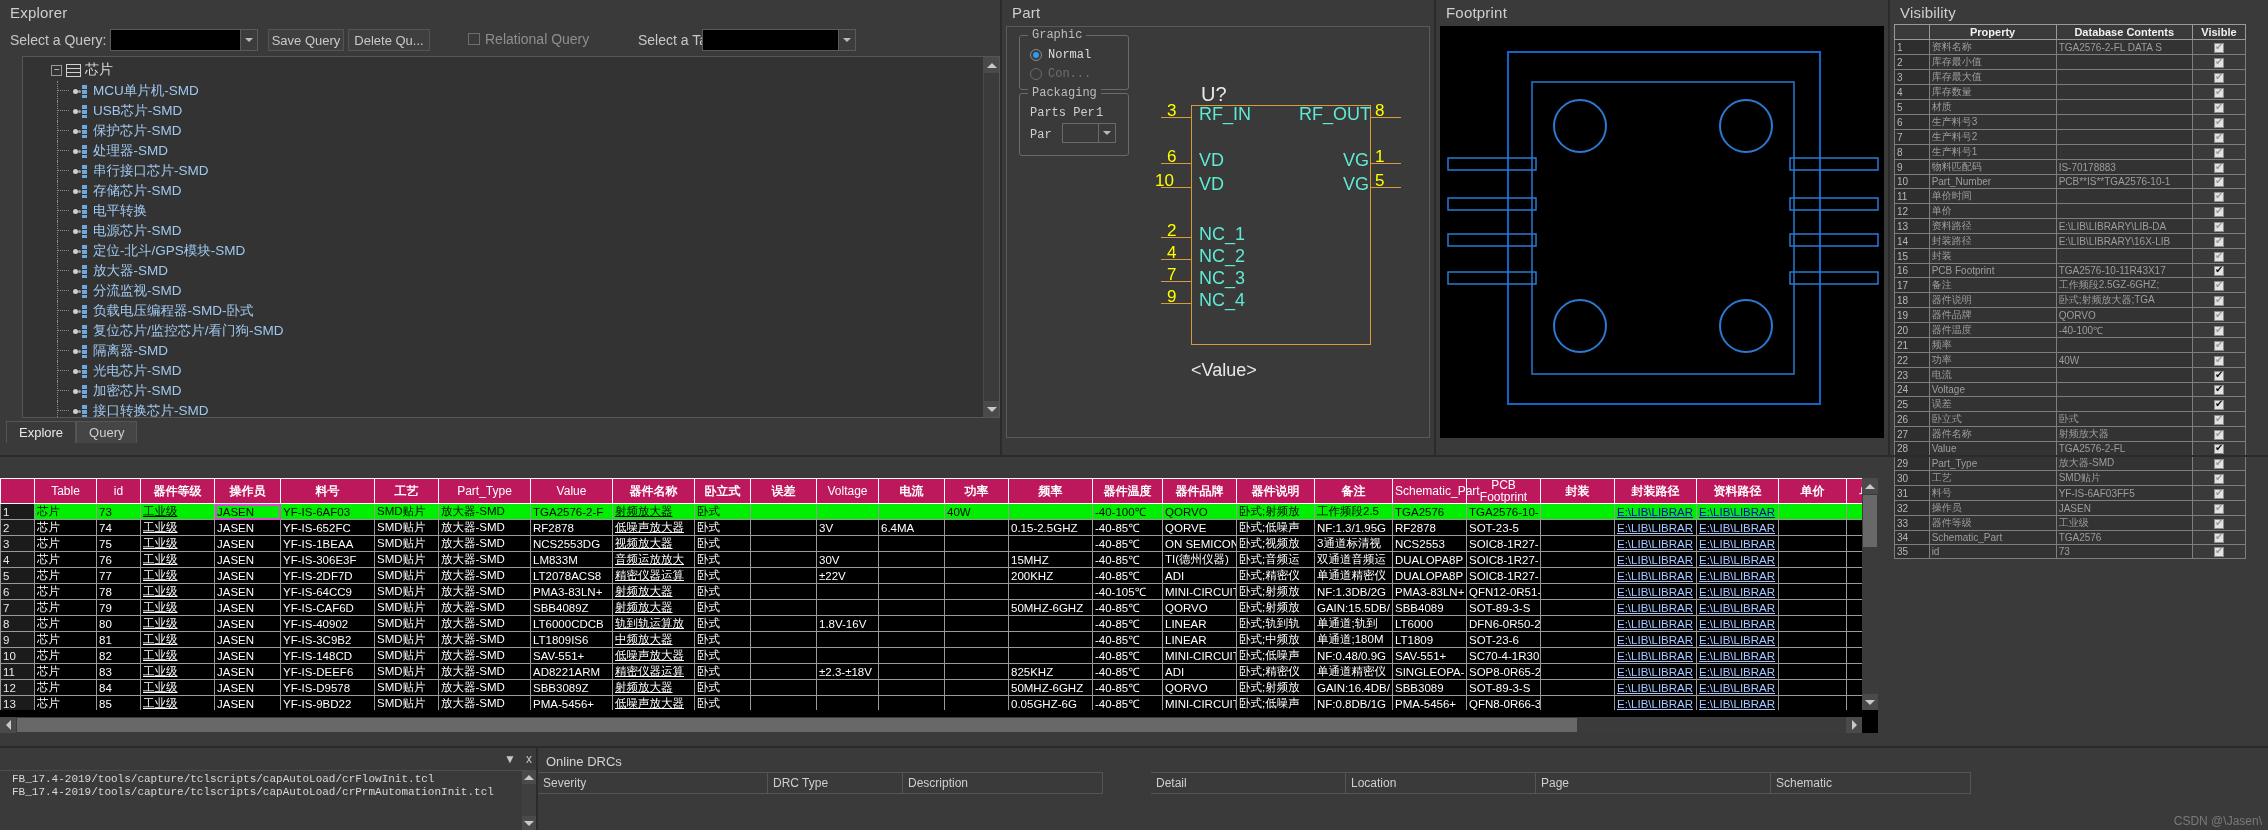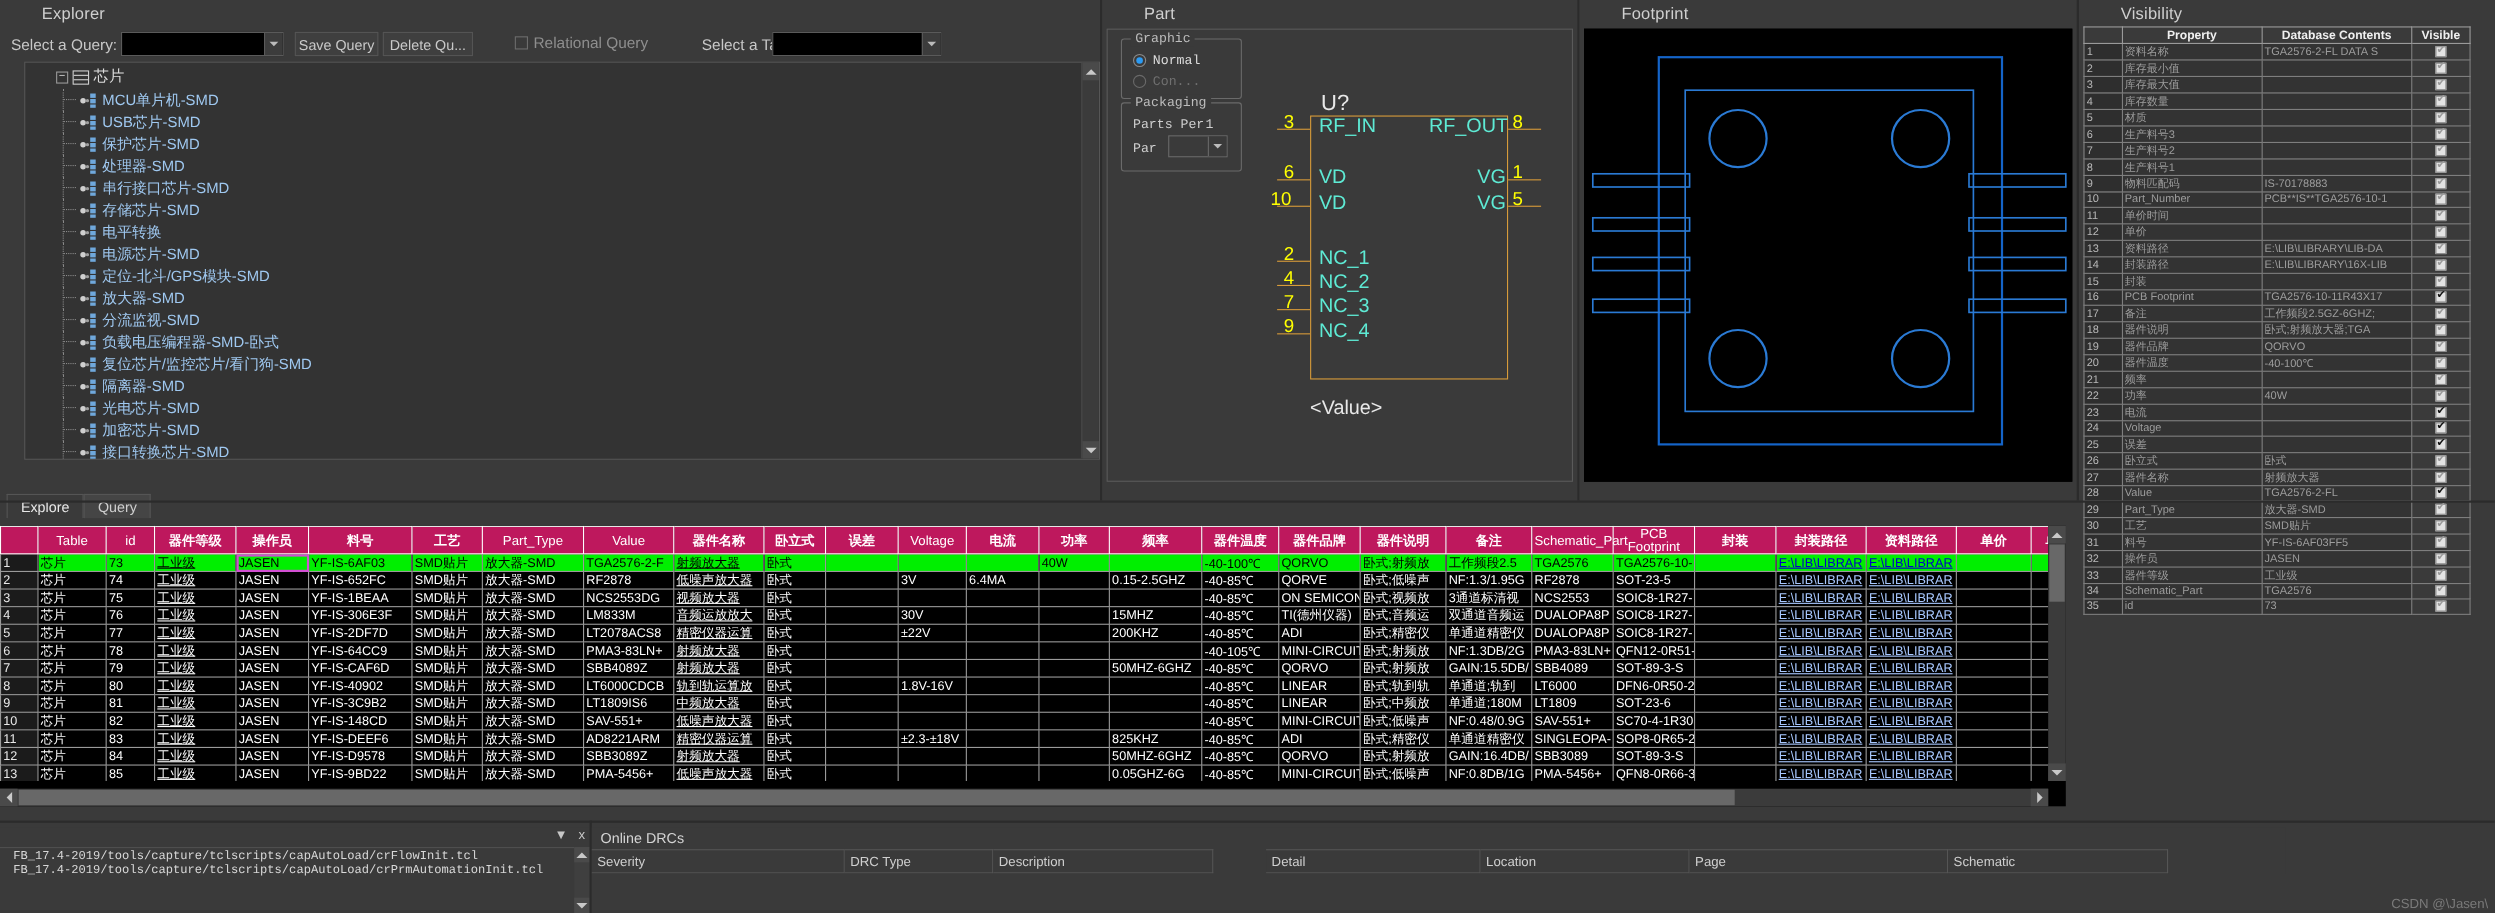--- a/index.html
+++ b/index.html
@@ -5,21 +5,21 @@
   * { box-sizing: border-box; margin:0; padding:0; }
   html,body{
     width:2268px; height:830px; overflow:hidden;
     background:#3a3a3a;
     font-family:"Liberation Sans", sans-serif;
     color:#d4d4d4;
   }
   .app{ position:relative; width:2268px; height:830px; background:#3a3a3a; }
 
   
-  .panel{ position:absolute; background:#3a3a3a;padding-left:28px; }
+  .panel{ position:absolute; background:#3a3a3a; }
   .panel-title{
     font-size:15px; color:#cfcfcf; padding:4px 8px 3px 10px;
     letter-spacing:.2px;
   }
   .divider-v{ position:absolute; width:2px; background:#2b2b2b; }
   .divider-h{ position:absolute; height:2px; background:#2b2b2b; }
 
   
   #explorer{ left:0; top:0; width:1000px; height:455px; }
   .tb{ position:absolute; left:0; top:27px; width:1000px; height:27px; }
@@ -93,21 +93,21 @@
   .node-ico .d2{ left:5px; top:5px; width:3px; height:3px; border-radius:50%; background:#9f9f9f;}
   .node-ico .sq1{ left:9px; top:0; width:5px; height:4px; background:#6fa8dc;}
   .node-ico .sq2{ left:9px; top:5px; width:5px; height:4px; background:#6fa8dc;}
   .node-ico .sq3{ left:9px; top:10px; width:5px; height:3px; background:#6fa8dc;}
   .tree-label{ font-size:13.5px; color:#9fc8f0; white-space:nowrap; }
 
   
   .ex-tabs{ position:absolute; left:6px; top:421px; display:flex; gap:0; }
   .ex-tab{
     font-size:13px; color:#cfcfcf; padding:3px 12px;
-    border:1px solid #555; border-bottom:none; background:#454545;margin-top:28px;
+    border:1px solid #555; border-bottom:none; background:#454545;
   }
   .ex-tab.sel{ background:#3a3a3a; color:#e8e8e8; }
 
   
   #part{ left:1002px; top:0; width:432px; height:455px; }
   .part-canvas{
     position:absolute; left:4px; top:26px; width:424px; height:412px;
     background:#3a3a3a; border:1px solid #5a5a5a;
   }
   .grp{

